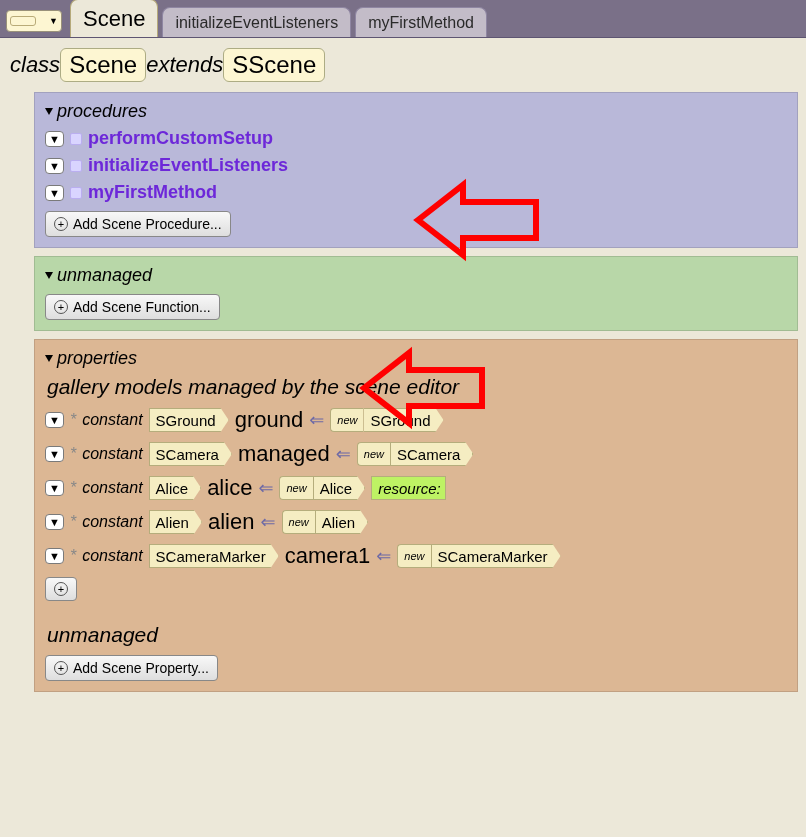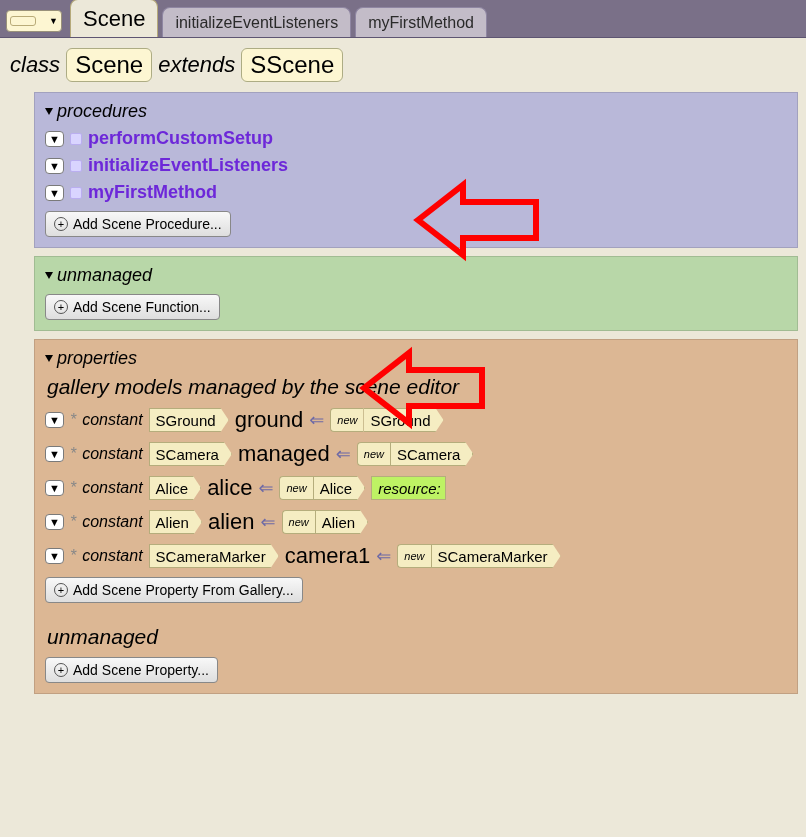--- a/index.html
+++ b/index.html
@@ -4,21 +4,21 @@
 <style>
   * { box-sizing: border-box; font-family: Arial, Helvetica, sans-serif; }
   body { margin:0; padding:0; width:806px; background:#ece8d9; }
   .topbar { background:#7a7088; height:38px; display:flex; align-items:flex-end; padding-left:6px; border-bottom:1px solid #5e5572; }
   .class-selector { background:#fdf6d2; border:1px solid #99917a; border-radius:4px; width:56px; height:22px; margin-right:8px; margin-bottom:5px; display:flex; align-items:center; justify-content:space-between; padding:0 3px; }
   .cs-rect { width:26px; height:10px; background:#fdf6d2; border:1px solid #b9ab78; border-radius:3px;}
   .cs-drop { font-size:9px; color:#000;}
   .tab { height:36px; display:flex; align-items:center; padding:0 12px; font-size:22px; font-style:normal; }
   .tab.active { background:#ece8d9; border:1px solid #b5a97a; border-bottom:none; border-radius:8px 8px 0 0; height:38px; font-weight:normal;}
   .tab.inactive { background:#c3bcc8; border:1px solid #8f86a2; border-bottom:none; border-radius:8px 8px 0 0; font-size:16px; height:30px; margin-left:4px; color:#2a2a2a;}
-  .class-header { padding:10px 10px 2px 10px; display:flex; align-items:center; gap:6px; font-size:22px; }
+  .class-header { padding:10px 10px 2px 10px; display:flex; align-items:center; font-size:22px; }
   .italic { font-style:italic; }
   .sig-badge { background:#fdf6d2; border:1px solid #adac84; border-radius:6px; padding:2px 8px; font-size:24px; font-style:normal;}
   .section { margin:8px 8px 0 34px; border-radius:0; padding:8px 10px 10px 10px; border:1px solid rgba(0,0,0,0.12);}
   .sec-procedures { background:#b9b8d9; }
   .sec-functions  { background:#b8d7a8; }
   .sec-properties { background:#dcb794; }
   .section-header { font-style:italic; font-size:18px; display:flex; align-items:center; gap:4px; }
   .disclosure { width:0;height:0;border-left:4px solid transparent;border-right:4px solid transparent;border-top:7px solid #000; display:inline-block;}
   .proc-row { display:flex; align-items:center; gap:6px; margin-top:6px; }
   .row-toggle { background:#fff; border:1px solid #7a7a7a; border-radius:4px; font-size:11px; padding:1px 3px; cursor:pointer;}
@@ -168,21 +168,20 @@
           <span class="prop-name">camera1</span>
           <span class="asgn-arrow">⇐</span>
           <span class="new-group">
             <span class="new-badge">new</span>
             <span class="type-inner">SCameraMarker</span>
           </span>
         </div>
       </div>
     <button class="addbtn">
       <span class="plus-circle">+</span>
-      <span>Add Scene Property From Gallery...</span>
     </button>
     <div class="prop-subhead" style="margin-top:22px">unmanaged</div>
     <button class="addbtn">
       <span class="plus-circle">+</span>
       <span>Add Scene Property...</span>
     </button>
   </div>
 
   <svg class="red-arrow" style="left:408px; top:170px" width="140" height="100" viewBox="0 0 140 100">
     <path d="M10 50 L55 15 L55 32 L128 32 L128 68 L55 68 L55 85 Z" fill="none" stroke="red" stroke-width="6" stroke-linejoin="miter"></path>

